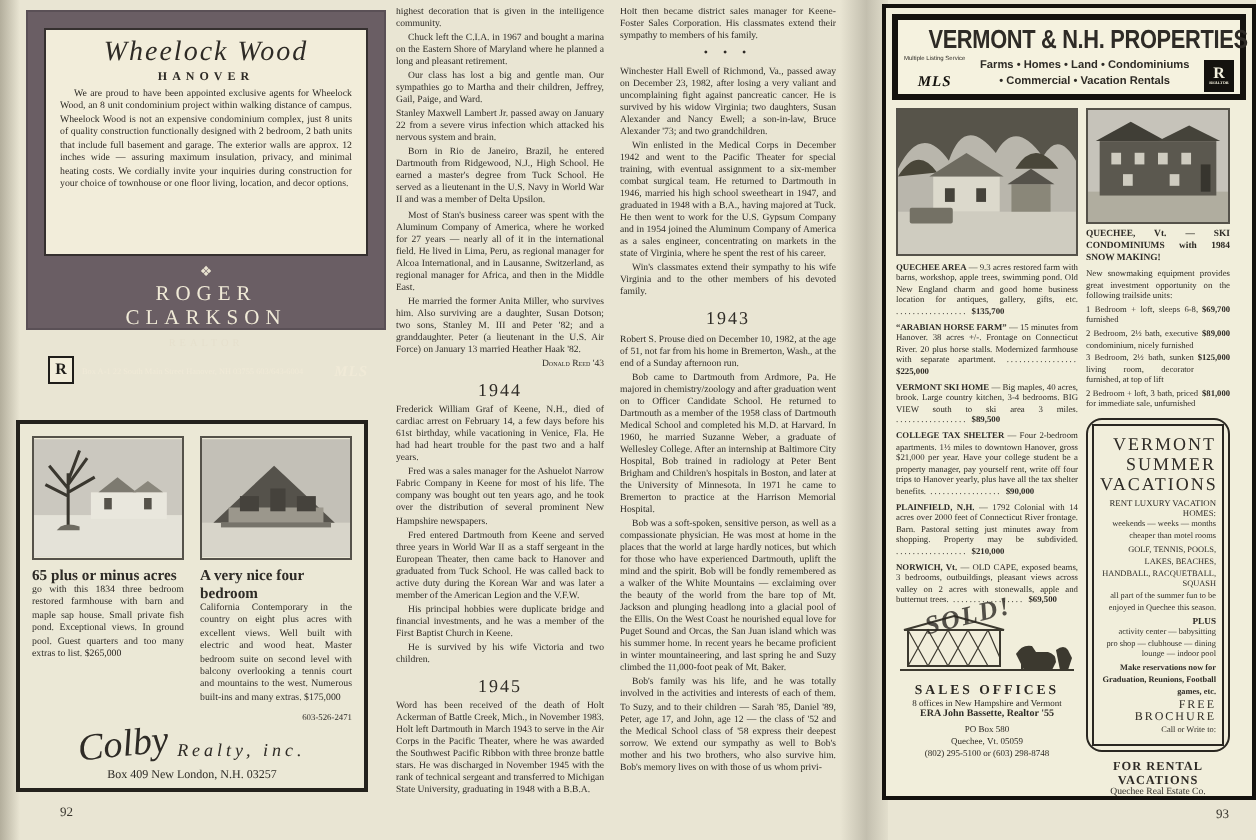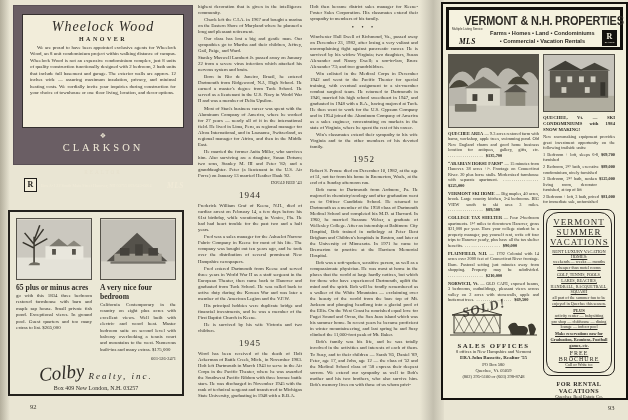--- a/index.html
+++ b/index.html
@@ -73,21 +73,21 @@
         font-style:italic;color:rgba(42,39,34,.8);letter-spacing:1px;}
   .so{ text-align:center;margin-top:3px;}
   .so-h{font-size:6.8px;letter-spacing:1.5px;font-weight:bold;}
   .so-l{font-size:4.5px;line-height:1.35;}
   .so-n{font-size:5px;font-weight:bold;line-height:1.35;}
   .cl-t{font-size:4.7px;font-weight:bold;line-height:1.25;margin-top:3px;text-align:justify;}
   .cl-i{font-size:4.4px;line-height:1.25;text-align:justify;margin-top:1px;}
   .ci{display:flex;gap:2px;font-size:4.3px;line-height:1.25;margin-top:1.5px;}
   .ci span:first-child{flex:1;text-align:justify;}
   .vbox{border:1px solid #2a2721;border-radius:8px;padding:2px;margin-top:4px;}
-  .vbox-in{border:1px solid #2a2721;border-radius:12px;padding:4px 3px;text-align:center;text-decoration:underline;}
+  .vbox-in{border:1px solid #2a2721;border-radius:0;padding:4px 3px;text-align:right;}
   .v-title{font-size:9px;letter-spacing:1px;line-height:1.12;}
   .v-sub{font-size:4.4px;margin-top:2.5px;}
   .v-l{font-size:4.2px;line-height:1.35;}
   .v-plus{font-size:4.6px;font-weight:bold;margin-top:1.5px;}
   .v-br{font-size:6px;letter-spacing:1px;margin-top:2px;}
   .rent{text-align:center;margin-top:4px;}
   .rent-h{font-size:6.2px;font-weight:bold;letter-spacing:.5px;}
   .rent-l{font-size:4.8px;line-height:1.4;}
 </style>
 </head>
@@ -99,20 +99,21 @@
   <div>
 
     <div id="wheelock" class="abs">
       <div class="w-inner">
         <div class="w-title">Wheelock Wood</div>
         <div class="w-town">HANOVER</div>
         <div class="w-body">We are proud to have been appointed exclusive agents for Wheelock Wood, an 8 unit condominium project within walking distance of campus. Wheelock Wood is not an expensive condominium complex, just 8 units of quality construction functionally designed with 2 bedroom, 2 bath units that include full basement and garage. The exterior walls are approx. 12 inches wide — assuring maximum insulation, privacy, and minimal heating costs. We cordially invite your inquiries during construction for your choice of townhouse or one floor living, location, and decor options.</div>
       </div>
       <div class="w-orn abs">❖</div>
       <div class="w-roger abs">
+        <div>ROGER</div>
         <div>CLARKSON</div>
       </div>
       <div class="w-realtor abs">REALTOR</div>
       <div class="w-row abs">
         <div class="rlogo">
           <span>R</span>
         </div>
         <span class="w-addr">Box A-1   22 South Main Street   Hanover, NH 03755   603/643-6004</span>
         <span class="mls">MLS</span>
       </div>
@@ -178,21 +179,21 @@
       <h3 class="hd">1945</h3>
       <p class="bp ni">Word has been received of the death of Holt Ackerman of Battle Creek, Mich., in November 1983. Holt left Dartmouth in March 1943 to serve in the Air Corps in the Pacific Theater, where he was awarded the Southwest Pacific Ribbon with three bronze battle stars. He was discharged in November 1945 with the rank of technical sergeant and transferred to Michigan State University, graduating in 1948 with a B.B.A.</p>
     </div>
 
     <div id="ocol2" class="ocol abs">
       <p class="bp ni">Holt then became district sales manager for Keene-Foster Sales Corporation. His classmates extend their sympathy to members of his family.</p>
       <div class="sep">• • •</div>
       <p class="bp ni">Winchester Hall Ewell of Richmond, Va., passed away on December 23, 1982, after losing a very valiant and uncomplaining fight against pancreatic cancer. He is survived by his widow Virginia; two daughters, Susan Alexander and Nancy Ewell; a son-in-law, Bruce Alexander '73; and two grandchildren.</p>
       <p class="bp">Win enlisted in the Medical Corps in December 1942 and went to the Pacific Theater for special training, with eventual assignment to a six-member combat surgical team. He returned to Dartmouth in 1946, married his high school sweetheart in 1947, and graduated in 1948 with a B.A., having majored at Tuck. He then went to work for the U.S. Gypsum Company and in 1954 joined the Aluminum Company of America as a sales engineer, concentrating on markets in the state of Virginia, where he spent the rest of his career.</p>
       <p class="bp">Win's classmates extend their sympathy to his wife Virginia and to the other members of his devoted family.</p>
-      <h3 class="hd">1952</h3>
+      <h3 class="hd">1943</h3>
       <p class="bp ni">Robert S. Prouse died on December 10, 1982, at the age of 51, not far from his home in Bremerton, Wash., at the end of a Sunday afternoon run.</p>
       <p class="bp">Bob came to Dartmouth from Ardmore, Pa. He majored in chemistry/zoology and after graduation went on to Officer Candidate School. He returned to Dartmouth as a member of the 1958 class of Dartmouth Medical School and completed his M.D. at Harvard. In 1960, he married Suzanne Weber, a graduate of Wellesley College. After an internship at Baltimore City Hospital, Bob trained in radiology at Peter Bent Brigham and Children's hospitals in Boston, and later at the University of Minnesota. In 1971 he came to Bremerton to practice at the Harrison Memorial Hospital.</p>
       <p class="bp">Bob was a soft-spoken, sensitive person, as well as a compassionate physician. He was most at home in the places that the world at large hardly notices, but which for those who have experienced Dartmouth, uplift the mind and the spirit. Bob will be fondly remembered as a walker of the White Mountains — exclaiming over the beauty of the world from the bare top of Mt. Jackson and plunging headlong into a glacial pool of the Ellis. On the West Coast he nourished equal love for Puget Sound and Orcas, the San Juan island which was his summer home. In recent years he became proficient in winter mountaineering, and last spring he and Suzy climbed the 11,000-foot peak of Mt. Baker.</p>
       <p class="bp">Bob's family was his life, and he was totally involved in the activities and interests of each of them. To Suzy, and to their children — Sarah '85, Daniel '89, Peter, age 17, and John, age 12 — the class of '52 and the Medical School class of '58 express their deepest sorrow. We extend our sympathy as well to Bob's mother and his two brothers, who also survive him. Bob's memory lives on with those of us whom privi-</p>
     </div>
   </div>
 
   <div id="gutter" class="abs"></div>
 
   <div id="rbox" class="abs">

